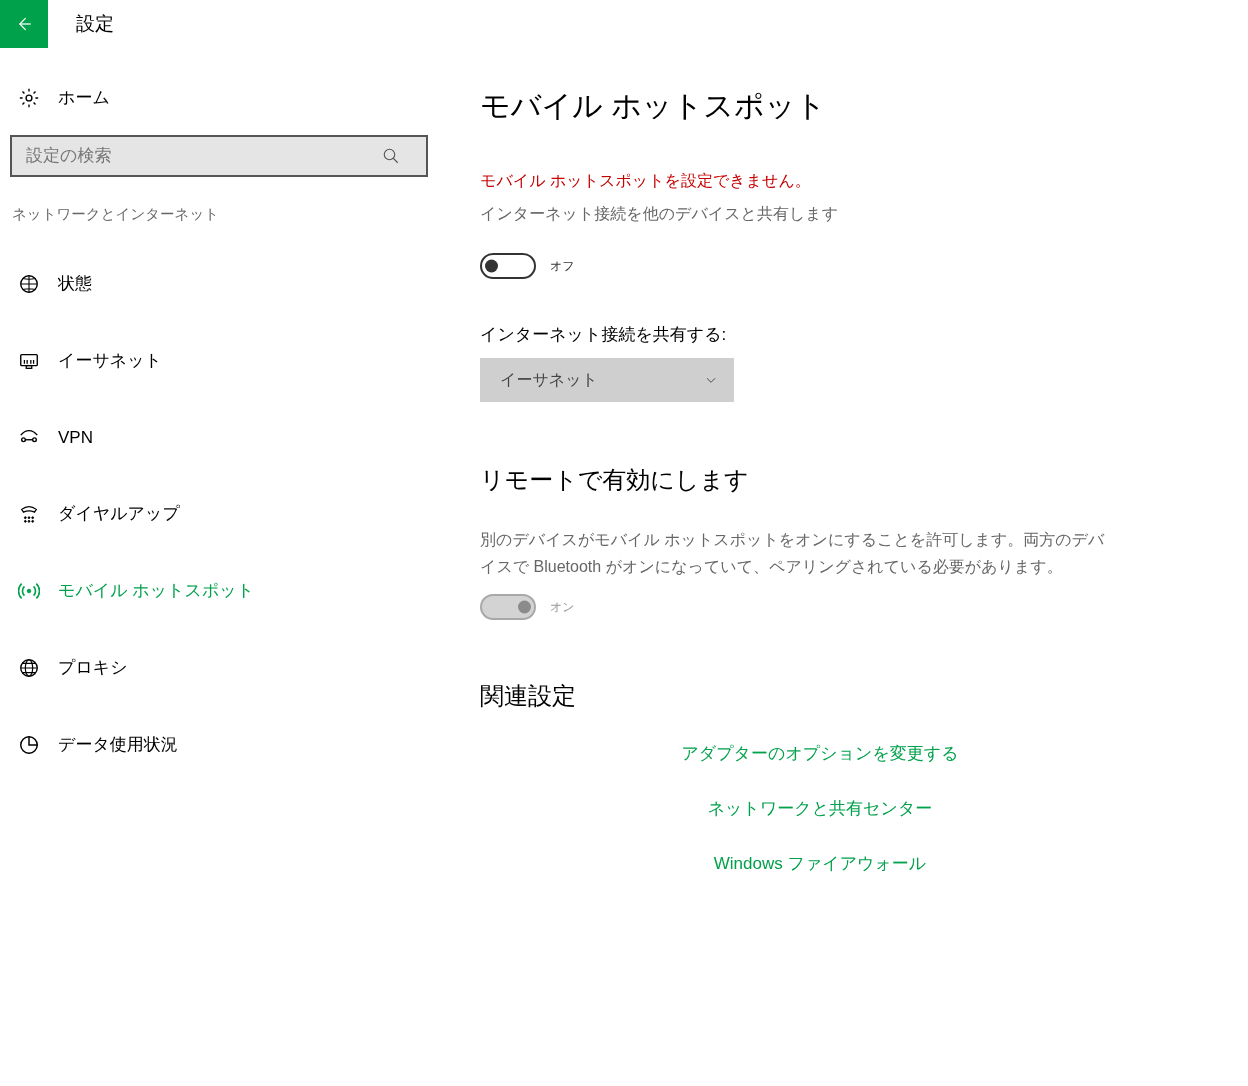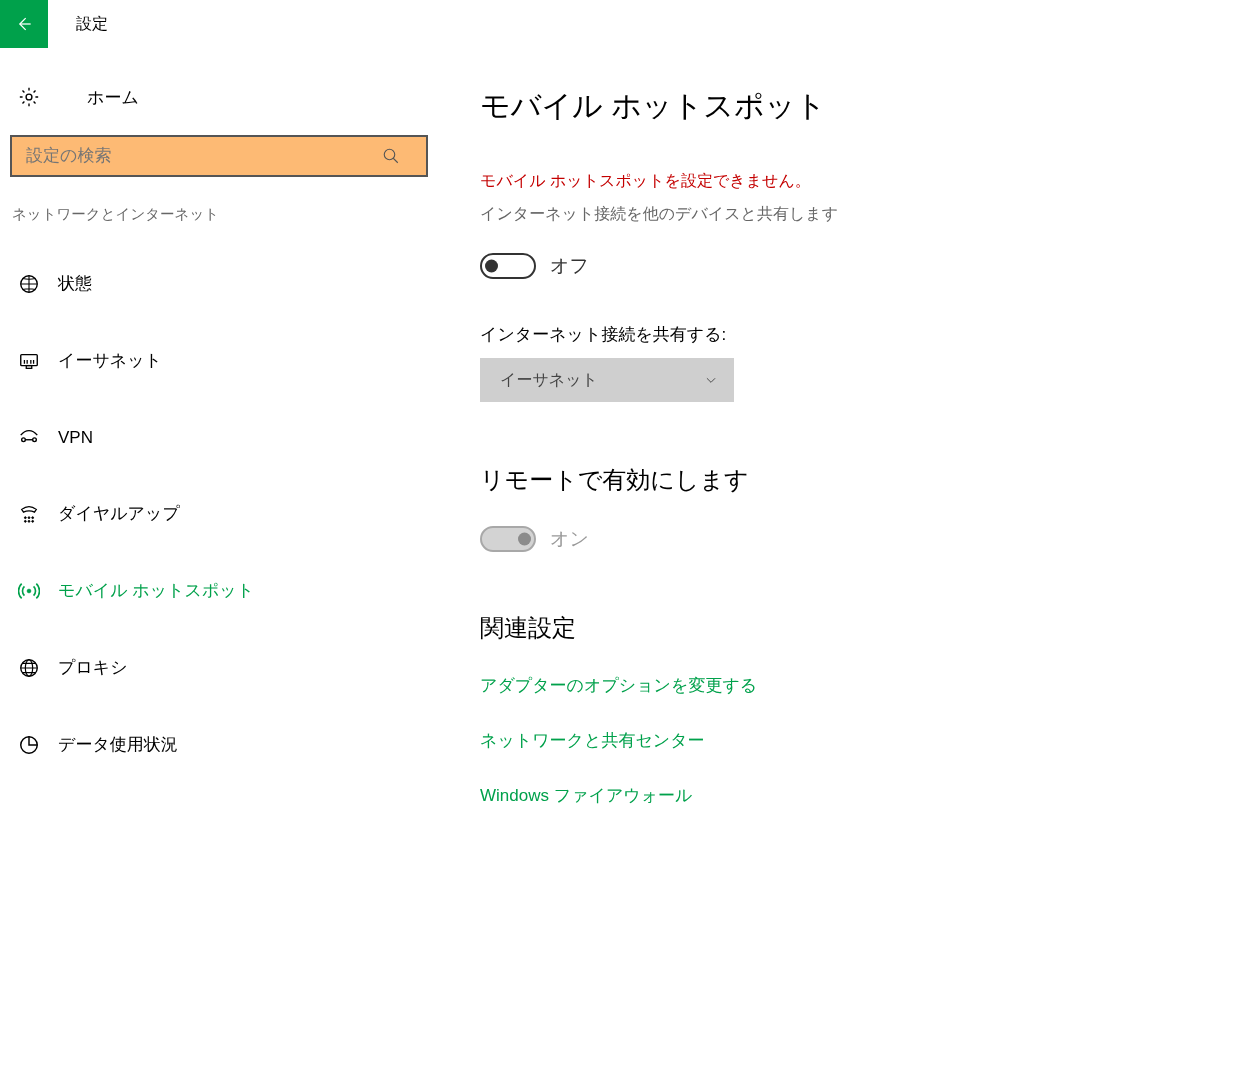--- a/index.html
+++ b/index.html
@@ -22,53 +22,52 @@
       height: 48px;
       background: #00a14b;
       display: flex;
       align-items: center;
       justify-content: center;
       cursor: pointer;
     }
     .back-btn svg { width: 20px; height: 20px; }
     .title-text {
       margin-left: 28px;
-      font-size: 16px;
+      font-size: 19px;
       color: #000;
     }
     .layout {
       display: flex;
     }
     .sidebar {
       width: 440px;
       padding: 30px 10px 0 10px;
     }
     .home-item {
       display: flex;
-      align-items: flex-start;
+      align-items: center;
       padding: 8px 8px;
       cursor: pointer;
       margin-bottom: 18px;
-      gap: 29px;
     }
     .home-item .icon-wrap {
       width: 40px;
       display: flex;
       justify-content: flex-start;
     }
     .home-label { font-size: 17px; }
     .search-wrap {
       margin: 0 0 22px 0;
       position: relative;
     }
     .search-input {
       width: 418px;
       height: 42px;
       border: 2px solid #555;
-      background: #fdba74;
+      background: #e5e5e5;
       font-size: 17px;
       padding: 0 40px 0 14px;
       outline: none;
       color: #666;
     }
     .search-icon-pos {
       position: absolute;
       right: 30px;
       top: 50%;
       transform: translateY(-50%);
@@ -154,21 +153,21 @@
     .toggle.on .knob {
       position: absolute;
       right: 3px;
       top: 50%;
       transform: translateY(-50%);
       width: 13px;
       height: 13px;
       background: #777;
       border-radius: 50%;
     }
-    .toggle-label { font-size: 19px; color: #333; }
+    .toggle-label { font-size: 12px; color: #333; }
     .toggle-label.dim { color: #999; }
 
     .section-label {
       font-size: 17px;
       margin-bottom: 12px;
     }
     .combo {
       width: 254px;
       height: 44px;
       background: #cfcfcf;
@@ -193,20 +192,21 @@
       margin-bottom: 14px;
       max-width: 640px;
     }
     .related-links { margin-top: 24px; }
     .link {
       color: #00a14b;
       font-size: 17px;
       margin-bottom: 32px;
       cursor: pointer;
       display: block;
+      text-align: center;
     }
     svg { display: block; }
   </style>
 </head>
 <body>
 
 <div class="titlebar">
   <div class="back-btn">
     <svg viewBox="0 0 24 24">
       <path d="M14 5 L7 12 L14 19" stroke="#fff" stroke-width="1.5" fill="none"></path>
@@ -341,20 +341,21 @@
 
     <div class="section-label">インターネット接続を共有する:</div>
     <div class="combo">
       <span class="combo-text">イーサネット</span>
       <svg width="14" height="14" viewBox="0 0 24 24">
         <path d="M5 9 L12 16 L19 9" fill="none" stroke="#444" stroke-width="1.6"></path>
       </svg>
     </div>
 
     <h2 class="section-title">リモートで有効にします</h2>
+    <div class="desc-long">別のデバイスがモバイル ホットスポットをオンにすることを許可します。両方のデバイスで Bluetooth がオンになっていて、ペアリングされている必要があります。</div>
     <div class="toggle-row" style="margin-bottom:60px;">
       <div class="toggle on disabled">
           <div class="knob"></div>
         </div>
       <span class="toggle-label dim">オン</span>
     </div>
 
     <h2 class="section-title">関連設定</h2>
     <div class="related-links">
       <a class="link">アダプターのオプションを変更する</a>

